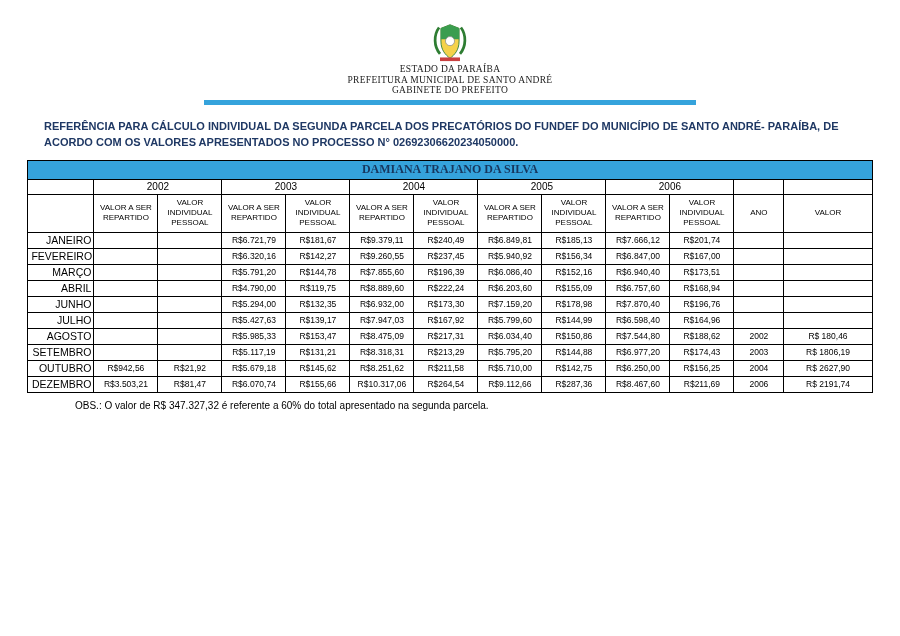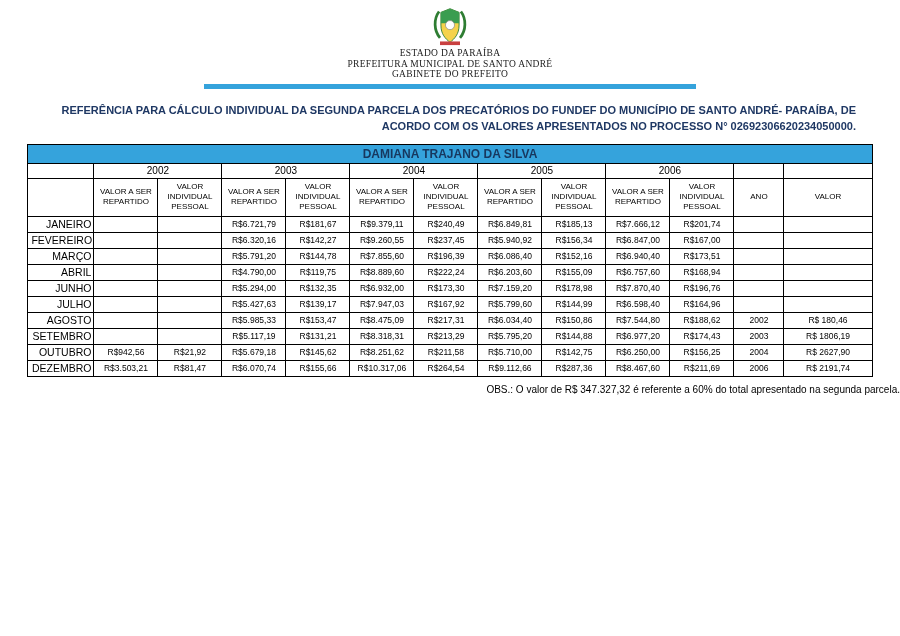--- a/index.html
+++ b/index.html
@@ -6,61 +6,61 @@
   html,body { width:900px; height:636px; }
   body {
     background:#ffffff;
     font-family:"Liberation Sans", sans-serif;
     color:#000;
     overflow:hidden;
   }
   .page { position:relative; width:900px; height:636px; background:#fff; }
 
   
-  .doc-header { text-align:center; padding-top:6px; }
+  .doc-header { text-align:center; padding-top:22px; }
   .crest { display:block; margin:0 auto 2px; width:40px; height:40px; }
   .hline {
     font-family:"Liberation Serif", serif;
     font-size:9.5px; line-height:10.5px;
     letter-spacing:.3px; color:#222;
   }
   .blue-rule { width:492px; height:5px; margin:4px auto 0; background:var(--accent,#35A3DC); }
 
   .doc-title {
     width:812px; margin:13px auto 0;
-    text-align:right; font-weight:bold;
+    text-align:left; font-weight:bold;
     font-size:11px; line-height:16px;
     color:var(--title-navy,#1F3864);
   }
 
   
   table.calc {
     width:844px; margin:10px auto 0;
     border-collapse:collapse; table-layout:fixed;
   }
   .calc td, .calc th {
     border:1px solid #000;
     text-align:center; vertical-align:middle;
     padding:1px 2px; overflow:hidden; white-space:normal;
   }
   .person-row th {
     background:var(--accent,#35A3DC);
     color:var(--navy,#17375E);
-    font-size:12px; font-weight:bold; height:19px;
+    font-size:12px; font-weight:bold; height:19px;font-family:Liberation Serif, serif;
   }
   .yrow td { font-size:10px; height:15px; font-weight:normal; }
   .srow td { font-size:8px; line-height:10px; height:38px; }
   .calc tbody td { font-size:8.5px; height:16px; }
   .calc tbody td.month {
     text-align:right; font-size:10.5px; padding-left:3px;
   }
 
   .obs {
     margin:7px 0 0 75px;
-    font-size:10px; color:#000;text-align:right;
+    font-size:10px; color:#000;
   }
 </style>
 </head>
 <body>
 
 <div class="page">
 
   <header class="doc-header">
     <svg class="crest" viewBox="0 0 40 44" aria-hidden="true">
       <path d="M8 6 C2 14 2 27 9 35" stroke="#2E7D32" fill="none" stroke-width="3"></path>

